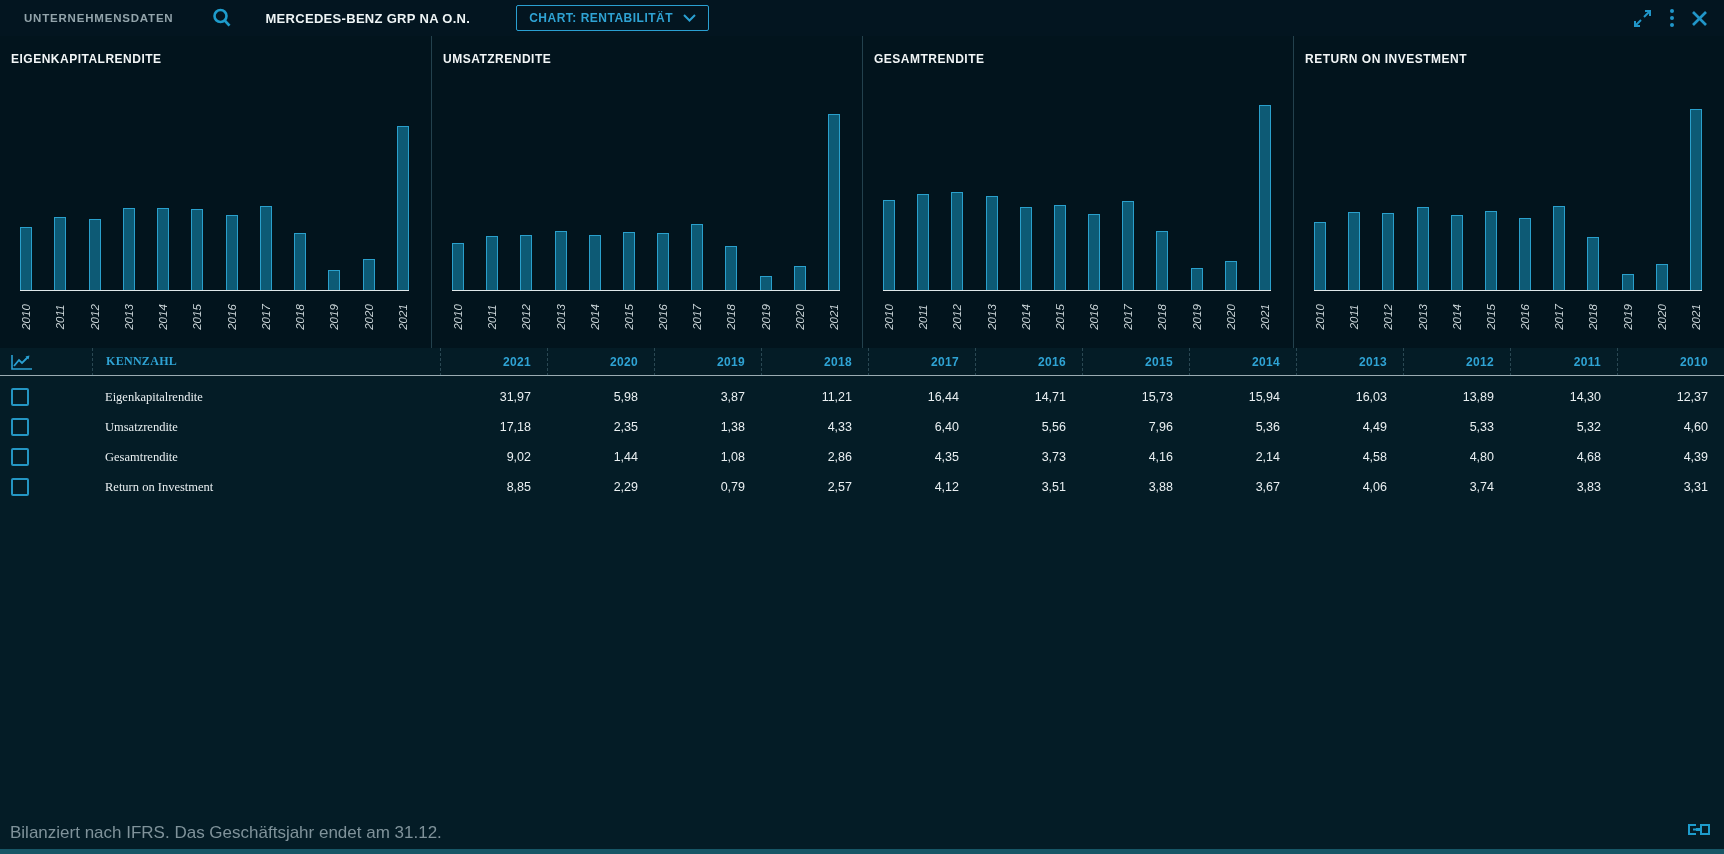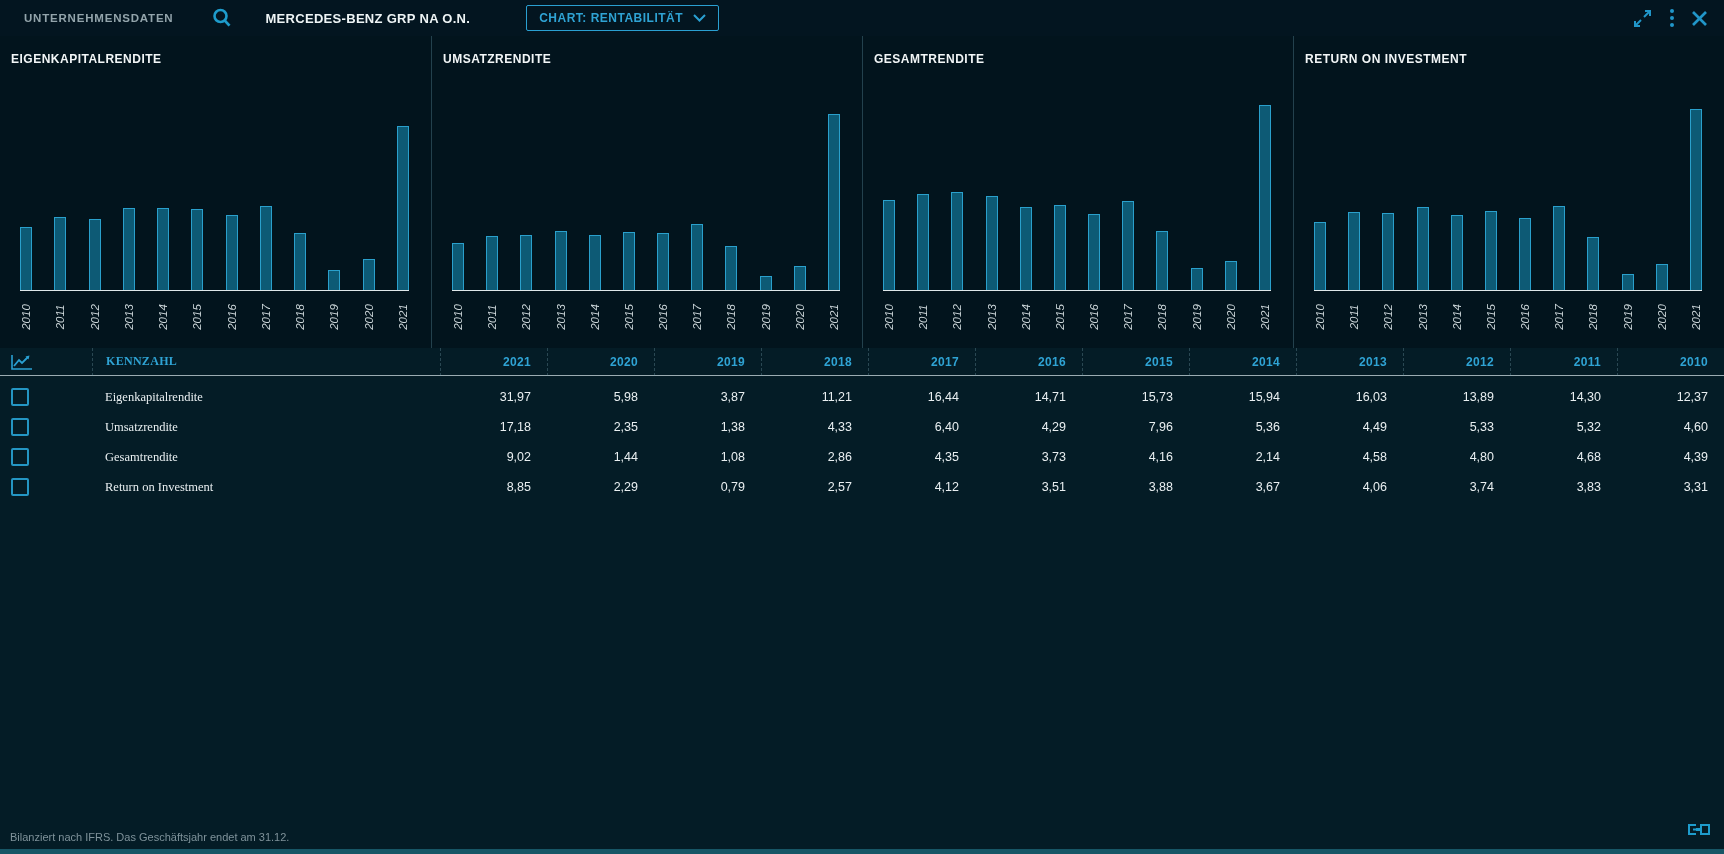--- a/index.html
+++ b/index.html
@@ -7,21 +7,21 @@
               font-family:"Liberation Sans", sans-serif; }
   .app { position:relative; width:1724px; height:854px; display:flex; flex-direction:column;
          background:#02141d; }
 
   
   .topbar { height:36px; flex:0 0 36px; background:#031520; display:flex; align-items:center;
             padding:0 16px 0 24px;gap:24px; }
   .app-label { color:#93a4ab; font-size:11.5px; font-weight:bold; letter-spacing:0.8px; }
   .search-ic { margin:0 8px 0 14px; display:flex; align-items:center; cursor:pointer; }
   .company { color:#eef4f5; font-size:13px; font-weight:bold; letter-spacing:0.3px; }
-  .chart-select { margin-left:32px; display:flex; align-items:center; gap:10px;
+  .chart-select { margin-left:22px; display:flex; align-items:center; gap:10px;
                   border:1px solid #2aa0d2; border-radius:2px; padding:5px 12px;
                   color:#2fa3d4; font-size:12px; font-weight:bold; letter-spacing:0.5px;
                   cursor:pointer; background:transparent; }
   .topbar-spacer { flex:1; }
   .topbar-icons { display:flex; align-items:center; gap:16px; }
   .tb-ic { cursor:pointer; display:flex; align-items:center; }
 
   
   .selectbar { height:62px; flex:0 0 62px; background:#0b2934; border-bottom:1px solid #1d3945;
                display:flex; align-items:center; justify-content:flex-end; padding-right:51px; }
@@ -54,21 +54,21 @@
                                    display:flex; align-items:center; }
   .thead .c-val { justify-content:flex-end; }
   .tbody .trow { height:30px; }
   .tbody .trow:first-child { margin-top:6px; }
   .c-label.cell, .c-val.cell { color:#e9eff1; font-size:12.5px; }
   .checkbox { width:18px; height:18px; border:2px solid #2496c4; border-radius:2px;
               background:transparent; cursor:pointer; }
   .chart-col-ic { cursor:pointer; display:flex; align-items:center; }
 
   
-  .footer-note { position:absolute; left:10px; bottom:11px; color:#7f929a; font-size:11px; }
+  .footer-note { position:absolute; left:10px; bottom:11px; color:#7f929a; font-size:17px; }
   .go-ic { position:absolute; right:12px; bottom:14px; cursor:pointer; }
   .bottom-strip { position:absolute; left:0; right:0; bottom:0; height:5px; background:#175666; }
 </style>
 </head>
 <body>
 
 <div class="app">
 
   <div class="topbar">
     <span class="app-label">UNTERNEHMENSDATEN</span>
@@ -387,21 +387,21 @@
         <div class="trow">
           <div class="c-check">
             <span class="checkbox"></span>
           </div>
           <div class="c-label cell">Umsatzrendite</div>
           <div class="c-val cell">17,18</div>
           <div class="c-val cell">2,35</div>
           <div class="c-val cell">1,38</div>
           <div class="c-val cell">4,33</div>
           <div class="c-val cell">6,40</div>
-          <div class="c-val cell">4,29</div>
+          <div class="c-val cell">5,56</div>
           <div class="c-val cell">7,96</div>
           <div class="c-val cell">5,36</div>
           <div class="c-val cell">4,49</div>
           <div class="c-val cell">5,33</div>
           <div class="c-val cell">5,32</div>
           <div class="c-val cell">4,60</div>
         </div>
         <div class="trow">
           <div class="c-check">
             <span class="checkbox"></span>

